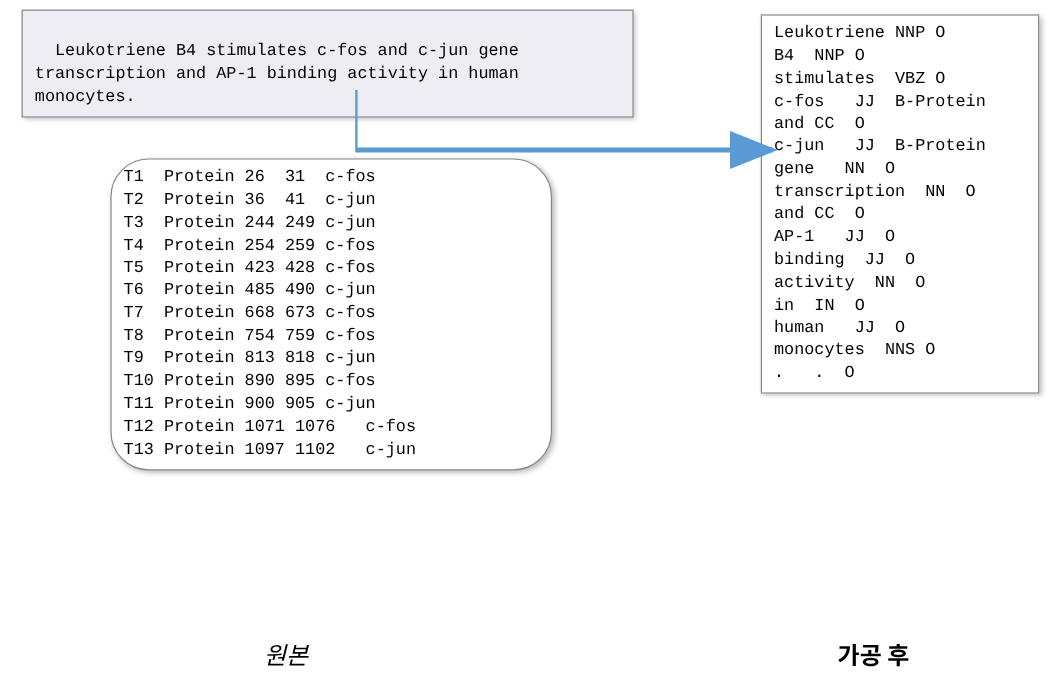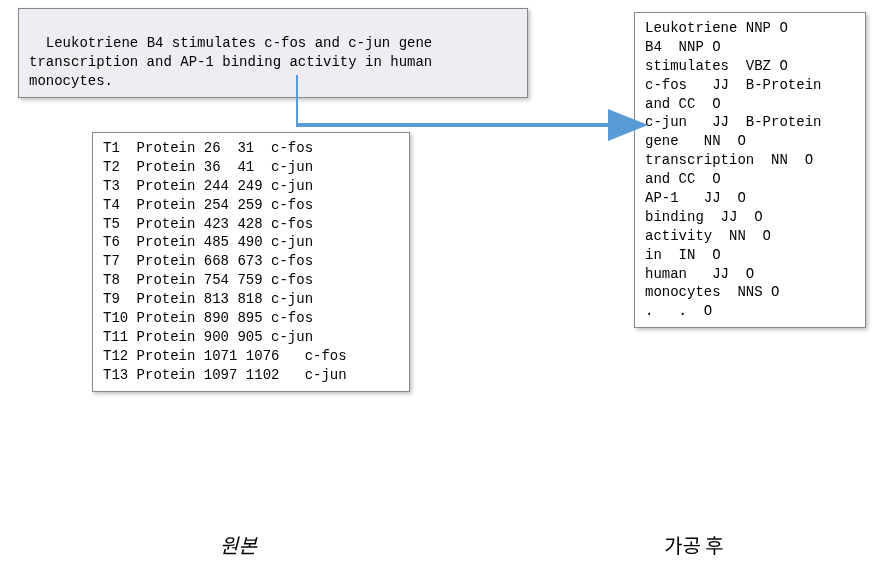--- a/index.html
+++ b/index.html
@@ -23,22 +23,23 @@
     }
     .source-text {
       left: 18px;
       top: 8px;
       width: 510px;
       background: #eeedf3;
     }
     .annotation-box {
       left: 92px;
       top: 132px;
-      width: 318px;
+      width: 368px;
       background: #fff;
+      border-radius: 32px;
     }
     .output-box {
       right: 18px;
       top: 12px;
       width: 232px;
       background: #fff;
     }
     .row { white-space: pre; }
     .arrow {
       position: absolute;
@@ -53,22 +54,23 @@
       font-family: "Malgun Gothic", "Noto Sans KR", sans-serif;
       font-size: 20px;
       color: #000;
     }
     .label-left {
       left: 220px;
       top: 530px;
       font-style: italic;
     }
     .label-right {
-      left: 664px;
+      left: 698px;
       top: 530px;
+      font-weight: bold;
     }
   </style>
 </head>
 <body>
 
 <div class="panel source-text">
   <span>Leukotriene B4 stimulates c-fos and c-jun gene
 transcription and AP-1 binding activity in human
 monocytes.</span>
 </div>

